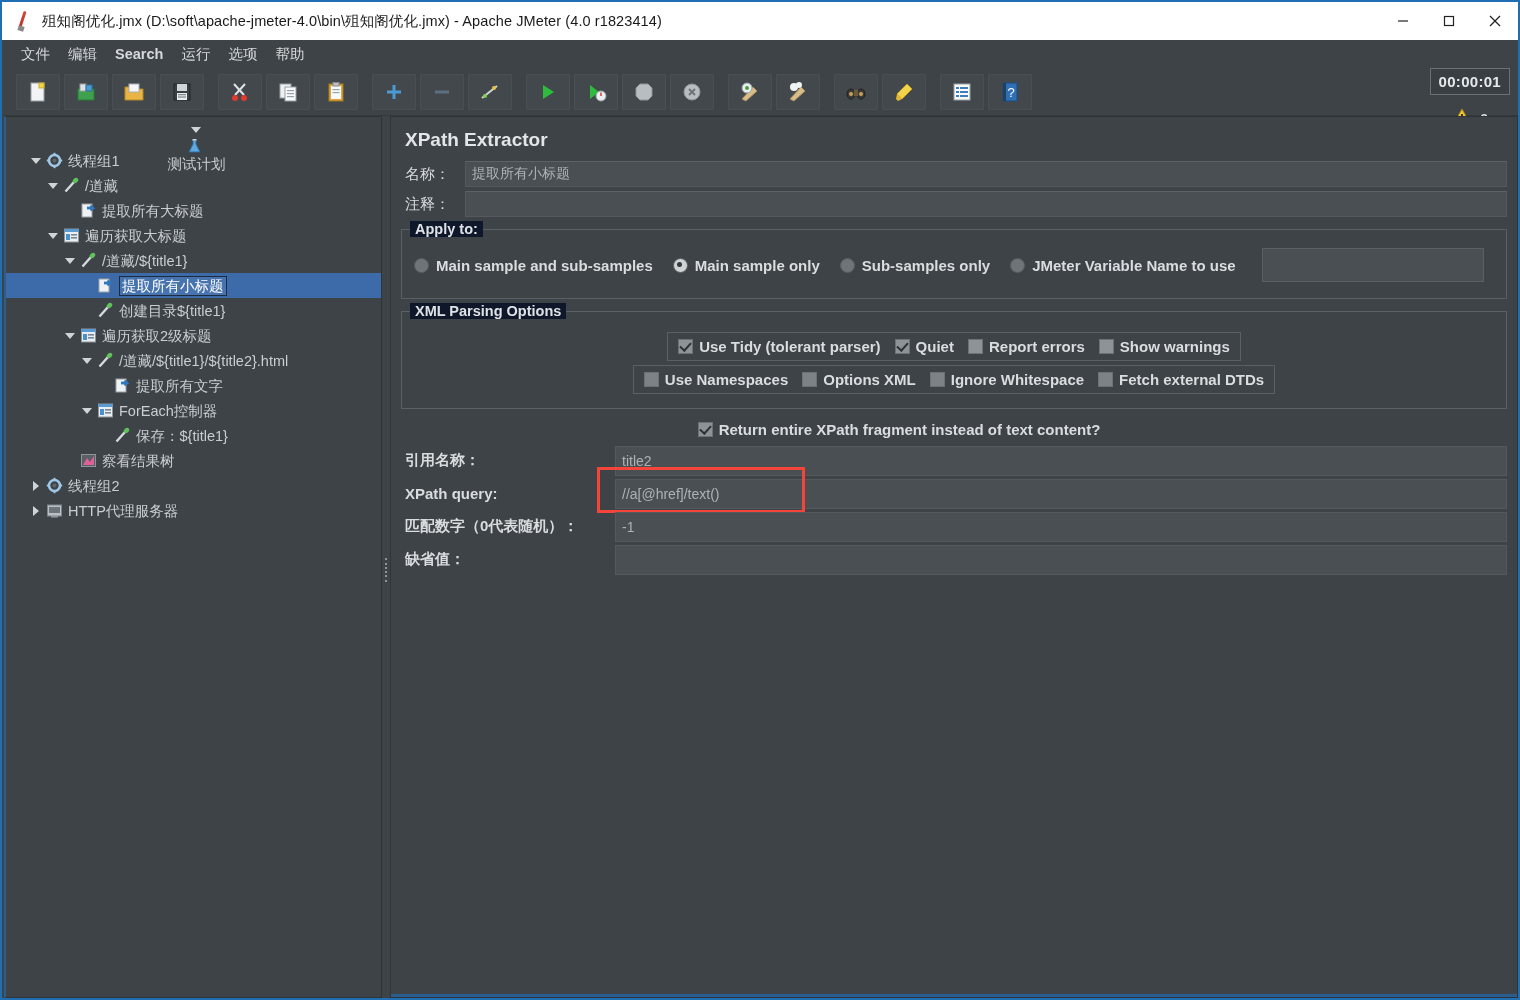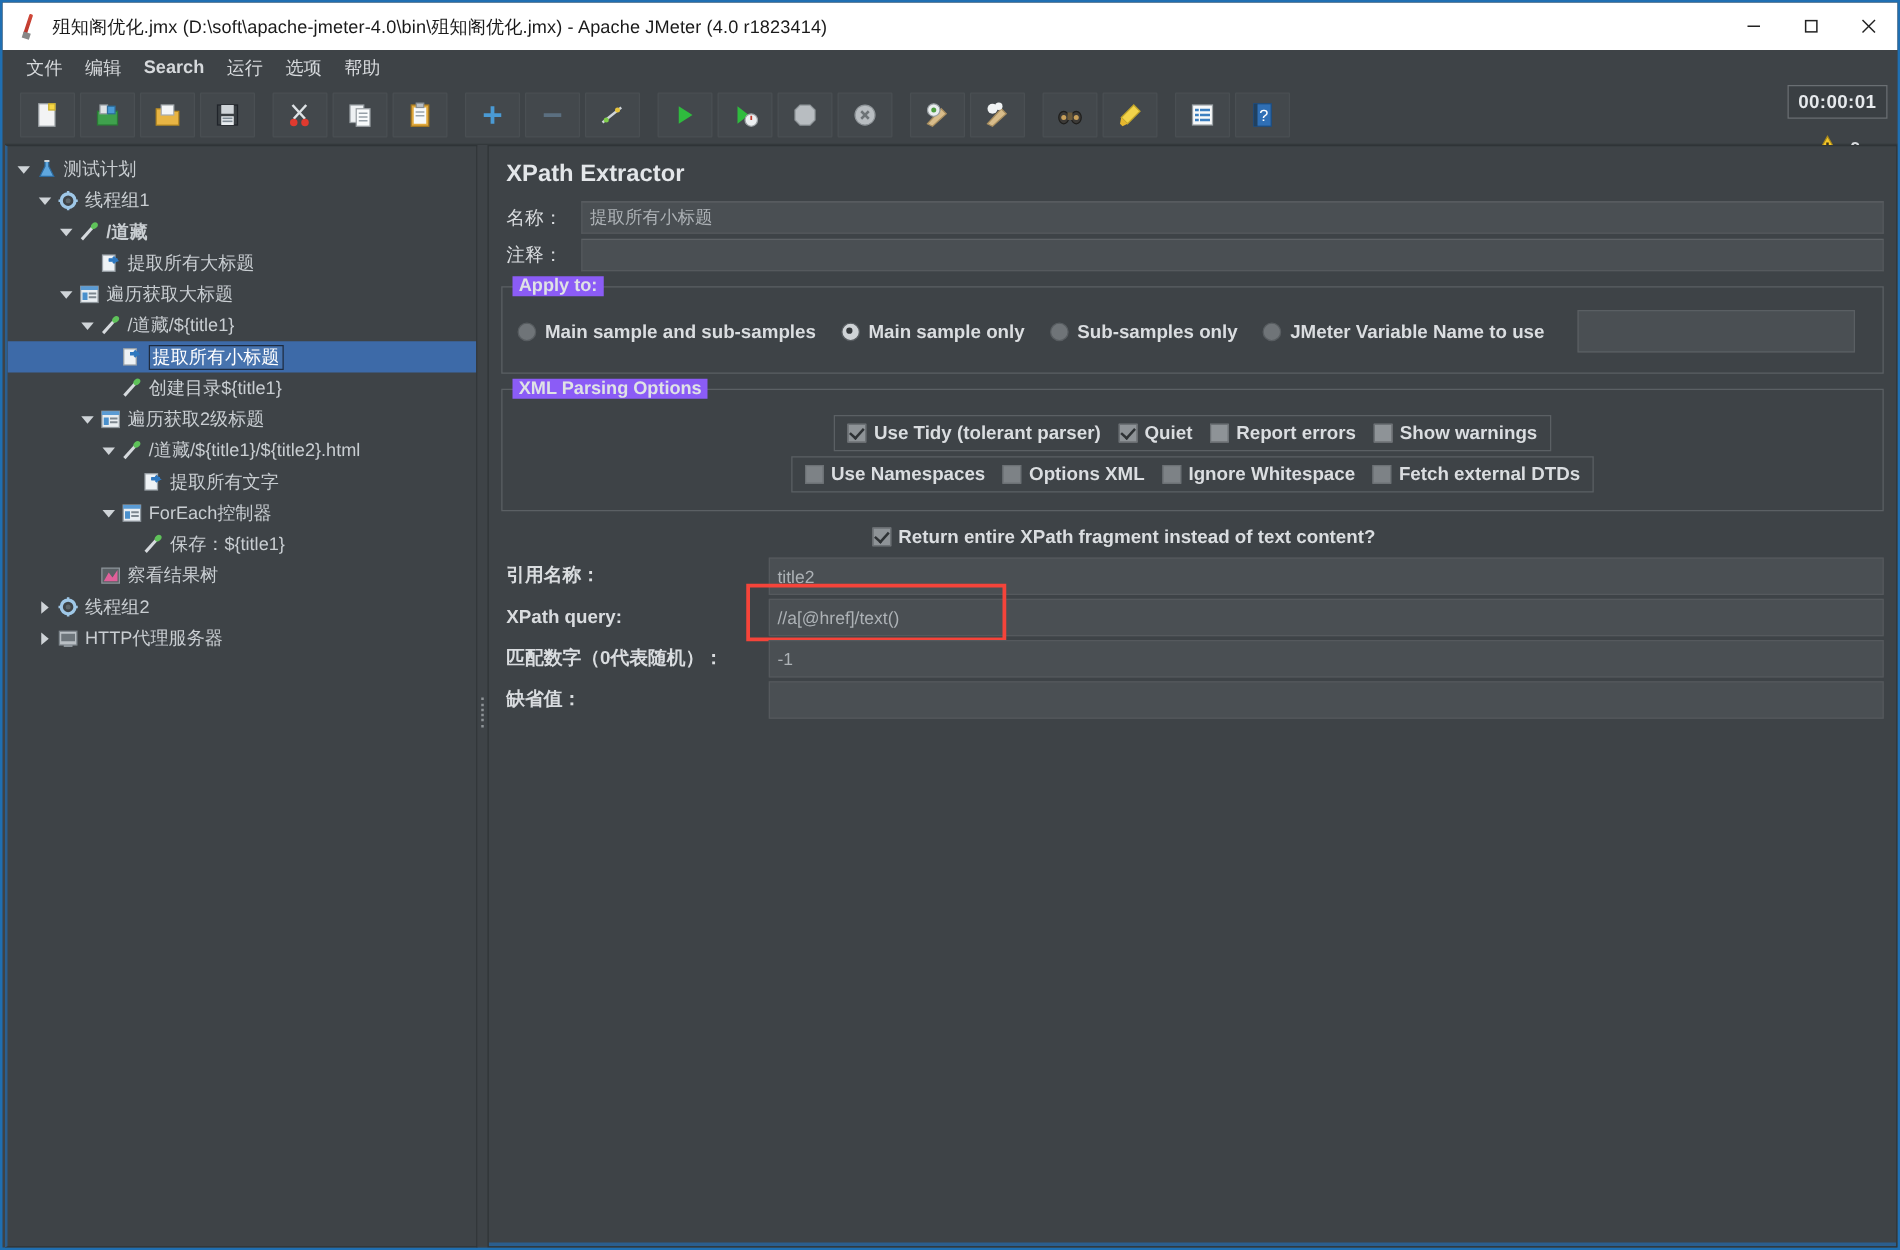--- a/index.html
+++ b/index.html
@@ -221,21 +221,21 @@
 
   
   .groupbox {
     margin: 12px 10px 0 10px;
     border: 1px solid #5b6064;
     position: relative;
     padding: 14px 8px 10px 8px;
   }
   .groupbox > .gb-title {
     position: absolute; top: -9px; left: 8px;
-    background: #8b5cf6; padding: 0 5px;
+    background: #0f172a; padding: 0 5px;
     color: #dfe2e5; font-size: 14.5px; font-weight: bold;
   }
   .radio-row { display: flex; align-items: center; gap: 0; padding: 4px 0 6px 4px; }
   .radio {
     display: flex; align-items: center; margin-right: 20px;
     color: #dadde0; font-size: 15px; font-weight: bold; white-space: nowrap;
   }
   .radio .dot {
     width: 13px; height: 13px; border-radius: 50%;
     background: #6f7478; border: 1px solid #585d61;
@@ -564,21 +564,21 @@
       </div>
       <div class="thrcount">0/1</div>
       <div class="globe"></div>
     </div>
   </div>
 
   <div class="content">
 
     <div class="treepanel">
       <div class="tree" id="tree-root">
-          <div class="trow" style="padding-left: 6px;">
+          <div class="trow" style="padding-left: 6px; flex-direction: column;">
             <span class="toggle open"></span>
             <span class="ticon">
               <svg width="17" height="17" viewBox="0 0 17 17">
                 <path d="M7 2h3v4l4 8H3l4-8z" fill="#5fa8e0" stroke="#2d6a9e"></path>
                 <rect x="6.5" y="1" width="4" height="1.6" fill="#cfd4d8"></rect>
               </svg>
             </span>
             <span class="tlabel">测试计划</span>
           </div>
           <div class="trow" style="padding-left: 23px;">
@@ -590,21 +590,21 @@
                 <g stroke="#9fc8e8" stroke-width="2">
                   <line x1="8.5" y1="0.8" x2="8.5" y2="3"></line>
                   <line x1="8.5" y1="14" x2="8.5" y2="16.2"></line>
                   <line x1="0.8" y1="8.5" x2="3" y2="8.5"></line>
                   <line x1="14" y1="8.5" x2="16.2" y2="8.5"></line>
                 </g>
               </svg>
             </span>
             <span class="tlabel">线程组1</span>
           </div>
-          <div class="trow" style="padding-left: 40px; font-weight: bold;">
+          <div class="trow" style="padding-left: 40px;">
             <span class="toggle open"></span>
             <span class="ticon">
               <svg width="17" height="17" viewBox="0 0 17 17">
                 <line x1="2.5" y1="14.5" x2="11" y2="5" stroke="#d6dade" stroke-width="2.4"></line>
                 <ellipse cx="12.5" cy="3.5" rx="3" ry="2.3" fill="#5fc25a" transform="rotate(-42 12.5 3.5)"></ellipse>
               </svg>
             </span>
             <span class="tlabel">/道藏</span>
           </div>
           <div class="trow" style="padding-left: 57px;">

